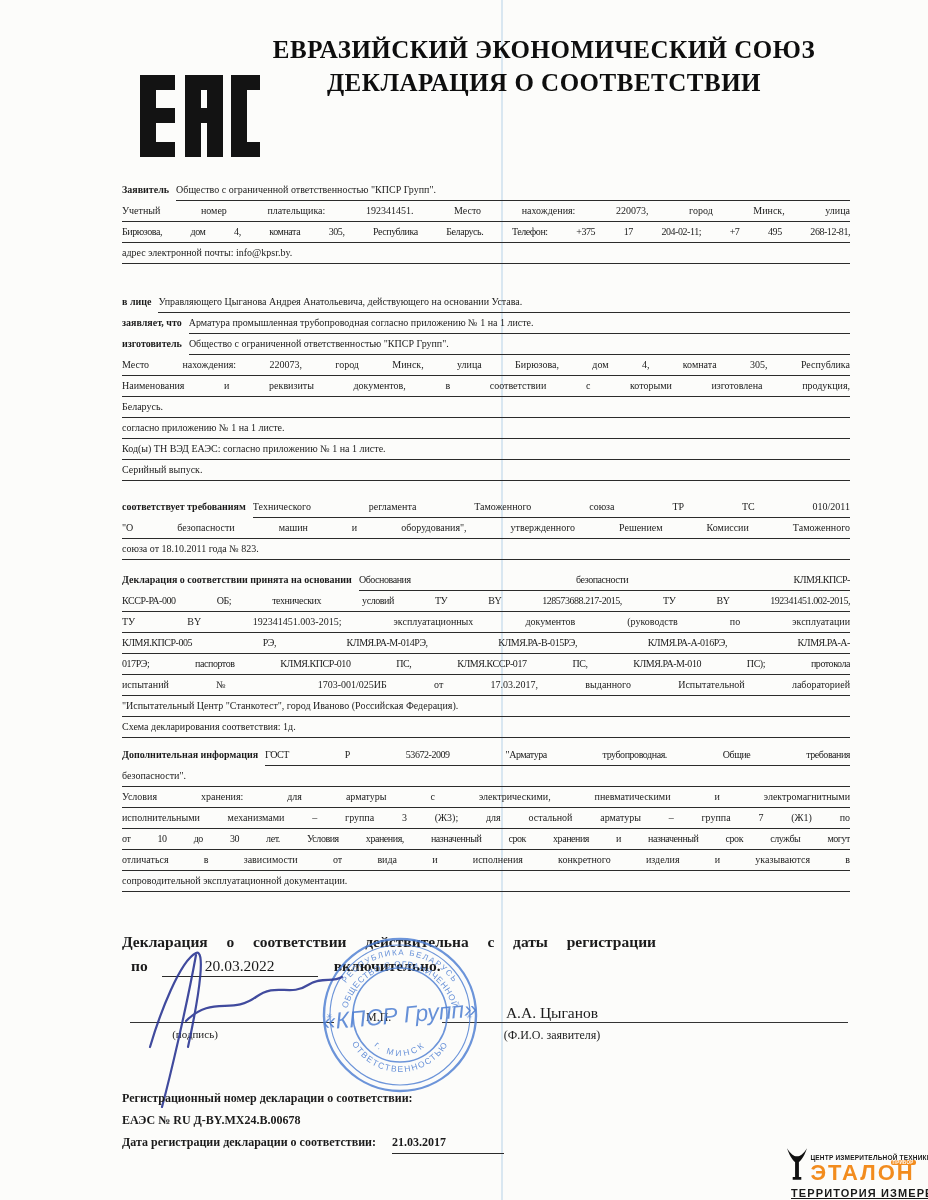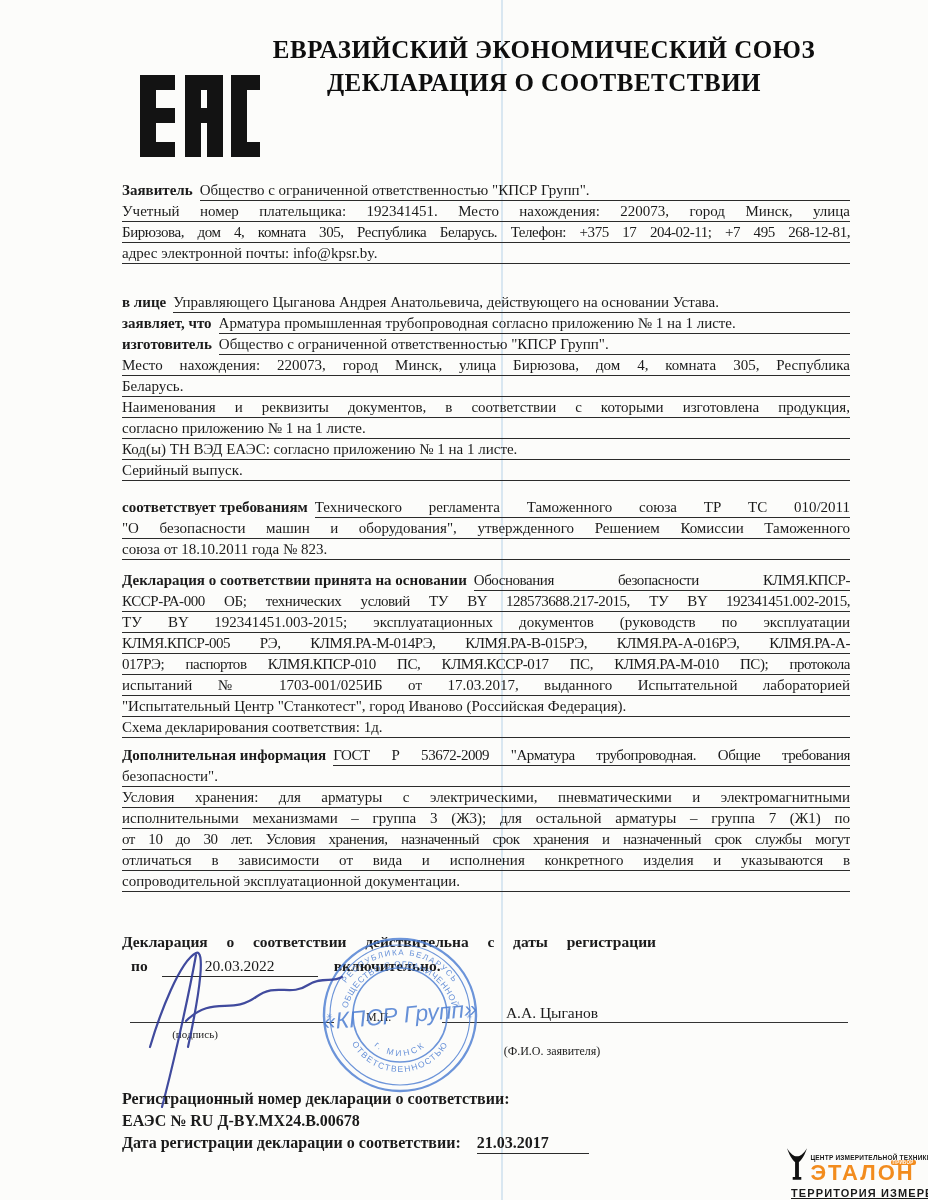--- a/index.html
+++ b/index.html
@@ -18,21 +18,21 @@
     background:#bcd6ea;opacity:.55;
   }
   
   .eac{position:absolute;left:140px;top:75px;}
   .title{
     position:absolute;left:252px;top:33px;width:584px;
     text-align:center;font-weight:bold;font-size:25px;line-height:33px;
     letter-spacing:.5px;color:#0e0e0e;
   }
   
-  .pblock{position:absolute;left:122px;width:728px;font-size:15px;}
+  .pblock{position:absolute;left:122px;width:728px;font-size:10px;}
   .p1{top:180px}.p2{top:292px}.p3{top:497px}.p4{top:570px}.p5{top:745px}
   .dline{display:flex;height:21px;line-height:20px;}
   .dline .lead{white-space:pre;font-weight:bold;padding-right:7px;}
   .dline .fill{
     flex:1;height:20px;line-height:20px;overflow:hidden;
     border-bottom:1px solid #2b2b2b;white-space:nowrap;
   }
   .dline.just .fill{text-align:justify;text-align-last:justify;white-space:normal;}
   .dline.tight .fill{letter-spacing:-.45px;}
   
@@ -45,28 +45,28 @@
   .vrow b{font-weight:bold;}
   .date-slot{
     display:inline-block;width:156px;margin:0 16px 0 14px;
     border-bottom:1.5px solid #2b2b2b;text-align:center;font-weight:normal;
   }
   .sline{position:absolute;border-bottom:1.5px solid #333;height:0;}
   .sline.left{left:8px;top:90px;width:204px;}
   .sline.right{left:320px;top:90px;width:406px;}
   .lab{position:absolute;font-size:11px;color:#222;text-align:center;}
   .lab.podpis{left:18px;top:96px;width:110px;}
-  .lab.fio{left:330px;top:112px;width:200px;font-size:12px;}
+  .lab.fio{left:330px;top:96px;width:200px;font-size:12px;}
   .mp{position:absolute;left:244px;top:78px;font-size:12px;}
   .fio-name{position:absolute;left:330px;top:72px;width:200px;text-align:center;font-size:15.5px;}
   
   .stampsvg{position:absolute;left:120px;top:925px;}
   .st-txt{font-family:"Liberation Sans",sans-serif;}
   
-  .regblock{position:absolute;left:122px;top:1088px;width:728px;font-weight:bold;font-size:16px;}
+  .regblock{position:absolute;left:122px;top:1088px;width:728px;font-weight:bold;font-size:12px;}
   .regblock .rline{height:22px;line-height:21px;}
   .reg-date-slot{
     display:inline-block;width:112px;margin-left:16px;
     border-bottom:1.5px solid #2b2b2b;text-align:left;
   }
   
   .etalon{position:absolute;left:791px;top:1147px;width:136px;font-family:"Liberation Sans",sans-serif;}
   .et-row{display:flex;align-items:flex-end;justify-content:center;}
   .et-fork{flex:0 0 24px;}
   .et-right{flex:1;position:relative;}
@@ -138,25 +138,25 @@
         <b class="lead">заявляет, что</b>
         <span class="fill">Арматура промышленная трубопроводная согласно приложению № 1 на 1 листе.</span>
       </div>
       <div class="dline">
         <b class="lead">изготовитель</b>
         <span class="fill">Общество с ограниченной ответственностью "КПСР Групп".</span>
       </div>
       <div class="dline just">
         <span class="fill">Место нахождения: 220073, город Минск, улица Бирюзова, дом 4, комната 305, Республика</span>
       </div>
+      <div class="dline just">
+        <span class="fill">Наименования и реквизиты документов, в соответствии с которыми изготовлена продукция,</span>
+      </div>
       <div class="dline">
         <span class="fill">Беларусь.</span>
-      </div>
-      <div class="dline just">
-        <span class="fill">Наименования и реквизиты документов, в соответствии с которыми изготовлена продукция,</span>
       </div>
       <div class="dline">
         <span class="fill">согласно приложению № 1 на 1 листе.</span>
       </div>
       <div class="dline">
         <span class="fill">Код(ы) ТН ВЭД ЕАЭС: согласно приложению № 1 на 1 листе.</span>
       </div>
       <div class="dline">
         <span class="fill">Серийный выпуск.</span>
       </div>

